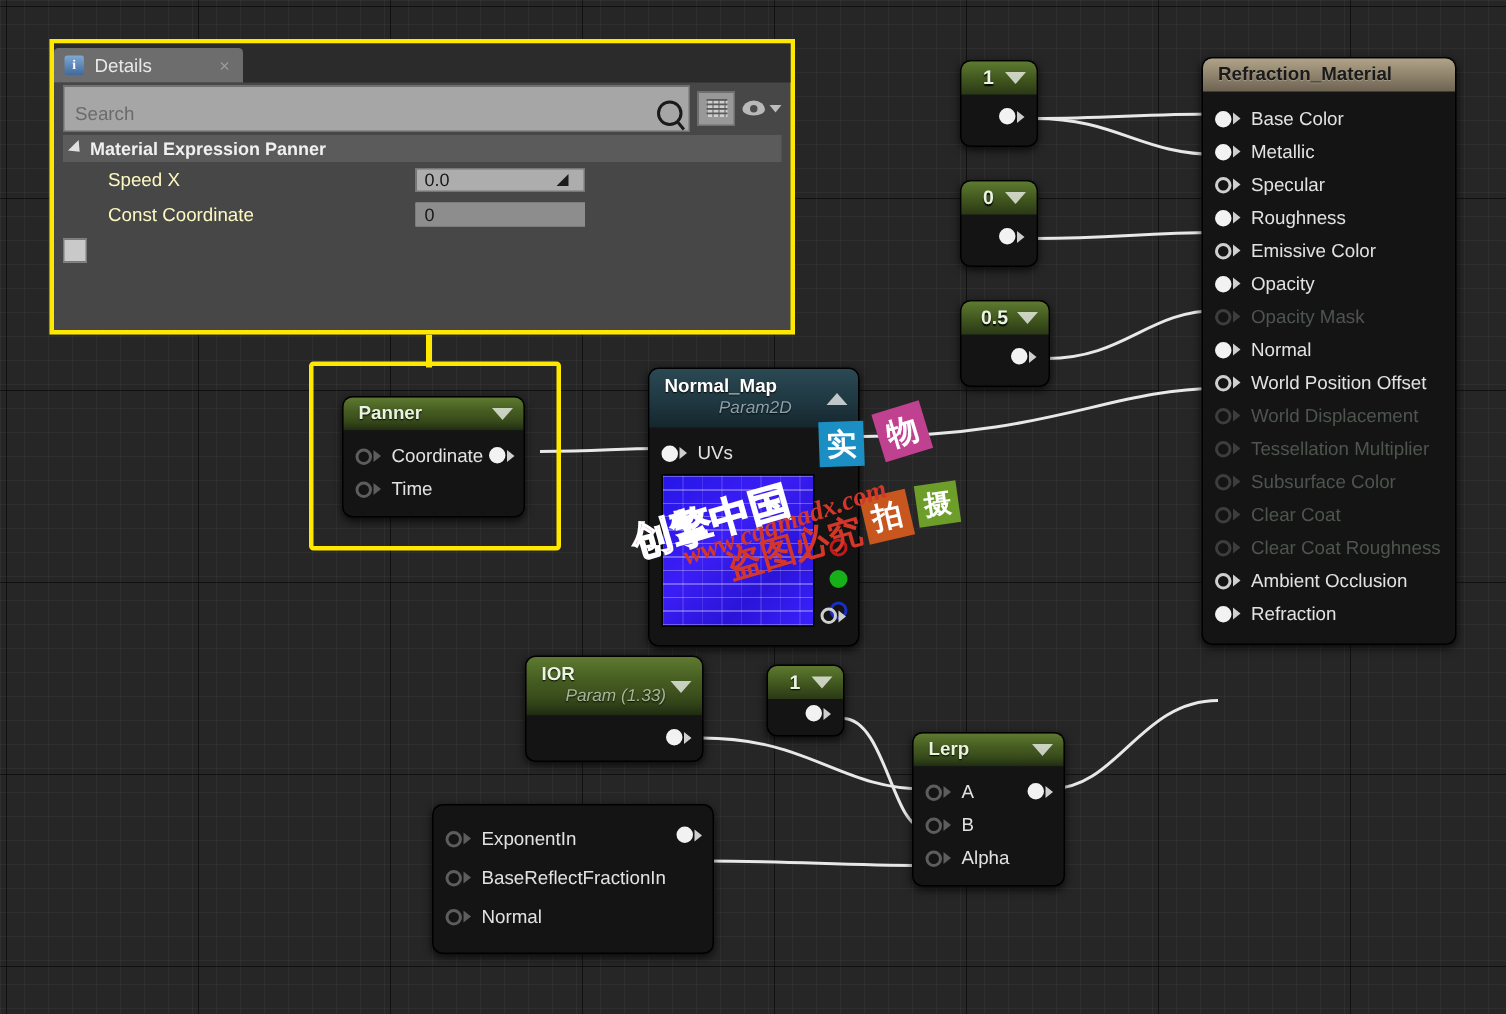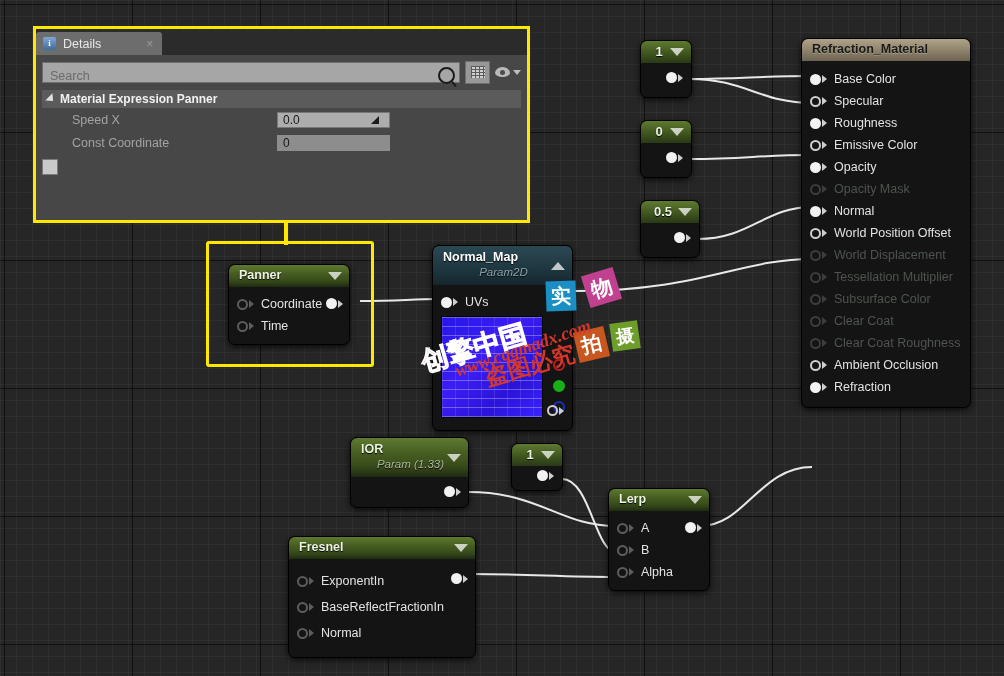--- a/index.html
+++ b/index.html
@@ -137,21 +137,21 @@
   }
   .tab-x { color:#9a9a9a; font-size:12px; margin-left:38px; }
   .info-icon {
     width:13px;height:13px;border-radius:2px;
     background:linear-gradient(to bottom,#7fa9d4,#3f6a9c);
     color:#fff;font-size:9px;font-weight:bold;line-height:13px;text-align:center;
     font-family:"Liberation Serif", serif;
   }
   .searchbar { display:flex; align-items:center; height:24px; margin:5px 6px 0 6px; gap:5px; }
   .searchfield {
-    flex:1; height:21px; background:#a6a6a6; border:1px solid #6f6f6f;
+    flex:1; height:31px; background:#a6a6a6; border:1px solid #6f6f6f;
     display:flex; align-items:center; justify-content:space-between;
     padding:7px 4px 0 7px; box-sizing:border-box;
   }
   .searchfield span { color:#6b6b6b; font-size:12.5px; }
   .mag { width:13px;height:13px;border:2px solid #1a1a1a;border-radius:50%; position:relative;}
   .mag:after{content:"";position:absolute;width:2px;height:6px;background:#1a1a1a;right:-2px;bottom:-5px;transform:rotate(-40deg);}
   .grid-btn {
     width:23px;height:21px;background:#989898;border:1px solid #6f6f6f;
     display:flex;align-items:center;justify-content:center;
   }
@@ -165,21 +165,21 @@
   .eye-caret{width:0;height:0;border-left:4px solid transparent;border-right:4px solid transparent;border-top:5px solid #bdbdbd;margin-left:3px;}
 
   .cat-row {
     margin:6px 6px 0 6px; height:18px; background:#5b5b5b;
     display:flex; align-items:center; gap:6px; padding-left:6px;
     color:#f0f0f0; font-weight:bold; font-size:12px;
   }
   .cat-tri{width:0;height:0;border-top:5px solid transparent;border-bottom:5px solid transparent;border-left:6px solid #e0e0e0;transform:rotate(45deg);}
   .props { margin:0 6px; background:#474747; }
   .prow { display:flex; align-items:center; height:23px; }
-  .plabel { width:235px; padding-left:30px; color:#a3a3a3; font-size:12.5px; box-sizing:border-box;}
+  .plabel { width:235px; padding-left:30px; color:#fef9c3; font-size:12.5px; box-sizing:border-box;}
   .pfield {
     width:113px; height:16px; background:#adadad; border:1px solid #777;
     display:flex; align-items:center; justify-content:space-between;
     padding:0 10px 0 5px; box-sizing:border-box; color:#181818; font-size:12px;
   }
   .pfield.flat{ background:#8d8d8d; border-color:#8d8d8d; justify-content:flex-start;}
   .spin { width:0;height:0;border-left:8px solid transparent;border-bottom:8px solid #1c1c1c; }
   .revert { color:#e0c232; font-size:12px; margin-left:5px; line-height:10px;}
   .cbox { width:14px;height:14px;background:#c9c9c9;border:1px solid #7a7a7a; }
 
@@ -226,20 +226,25 @@
     <div class="node-head tan">
       <span>Refraction_Material</span>
     </div>
     <div class="node-body" style="padding:7px 0 9px 0;text-align:right;">
       <div class="pinrow">
         <span class="pin filled"></span>
           <span class="pin-arrow"></span>
         <span class="pin-label">Base Color</span>
       </div>
       <div class="pinrow">
+        <span class="pin filled"></span>
+          <span class="pin-arrow"></span>
+        <span class="pin-label">Metallic</span>
+      </div>
+      <div class="pinrow">
         <span class="pin"></span>
           <span class="pin-arrow"></span>
         <span class="pin-label">Specular</span>
       </div>
       <div class="pinrow">
         <span class="pin filled"></span>
           <span class="pin-arrow"></span>
         <span class="pin-label">Roughness</span>
       </div>
       <div class="pinrow">
@@ -442,24 +447,20 @@
         <span class="pin-label">Alpha</span>
       </div>
       <span style="position:absolute; right:7px; top:11px; display:flex; align-items:center;">
         <span class="pin filled"></span>
           <span class="pin-arrow"></span>
       </span>
     </div>
   </div>
 
   <div class="node" style="left:288px; top:536px; width:186px;">
-    <div class="node-head green">
-      <span>Fresnel</span>
-      <span class="caret"></span>
-    </div>
     <div class="node-body" style="position:relative; padding:9px 0 11px 0;">
       <div class="pinrow" style="height:26px;">
         <span class="pin dim"></span>
           <span class="pin-arrow dim"></span>
         <span class="pin-label">ExponentIn</span>
       </div>
       <div class="pinrow" style="height:26px;">
         <span class="pin dim"></span>
           <span class="pin-arrow dim"></span>
         <span class="pin-label">BaseReflectFractionIn</span>

